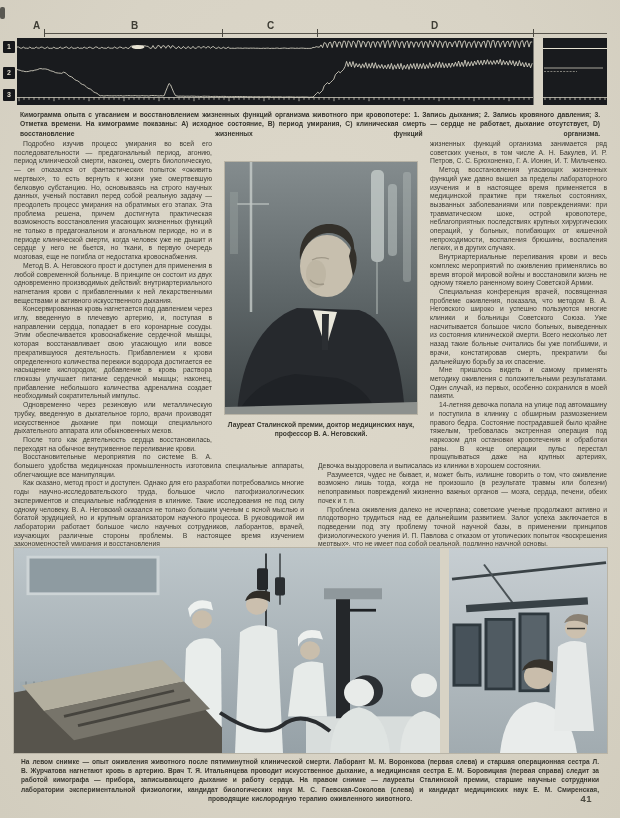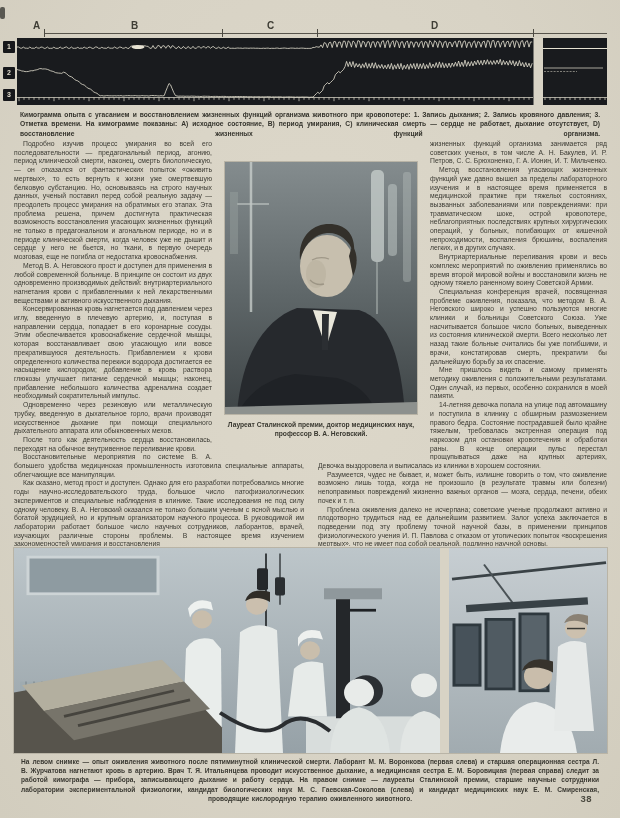--- a/index.html
+++ b/index.html
@@ -241,15 +241,15 @@
         <circle cx="562" cy="88" r="11" fill="#ccc0ae"></circle>
         <path d="M550,82 q6,-14 24,-8 l0,10 q-12,-8 -24,-2 z" fill="#8a8174"></path>
         <line x1="553" y1="88" x2="571" y2="88" stroke="#3a3a36" stroke-width="1.6"></line>
         <path d="M540,200 L544,108 q12,-10 28,-4 l8,96 z" fill="#e6e9e8"></path>
       </g>
     </svg>
   </div>
 
   <div class="photos-caption">На левом снимке — опыт оживления животного после пятиминутной клинической смерти. Лаборант М. М. Воронкова (первая слева) и старшая операционная сестра Л. В. Журчатова нагнетают кровь в артерию. Врач Т. Я. Итальянцева проводит искусственное дыхание, а медицинская сестра Е. М. Боровицкая (первая справа) следит за работой кимографа — прибора, записывающего дыхание и работу сердца. На правом снимке — лауреаты Сталинской премии, старшие научные сотрудники лаборатории экспериментальной физиологии, кандидат биологических наук М. С. Гаевская-Соколова (слева) и кандидат медицинских наук Е. М. Смиренская, проводящие кислородную терапию оживленного животного.</div>
 
-  <div class="page-number">38</div>
+  <div class="page-number">41</div>
 
 </div>
 
 </body></html>

